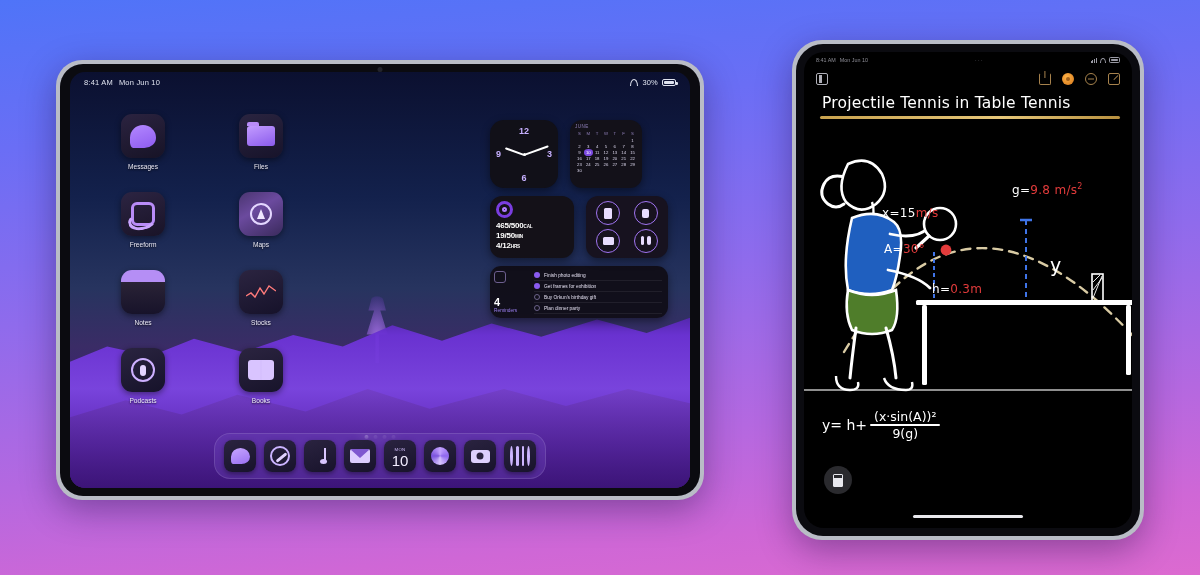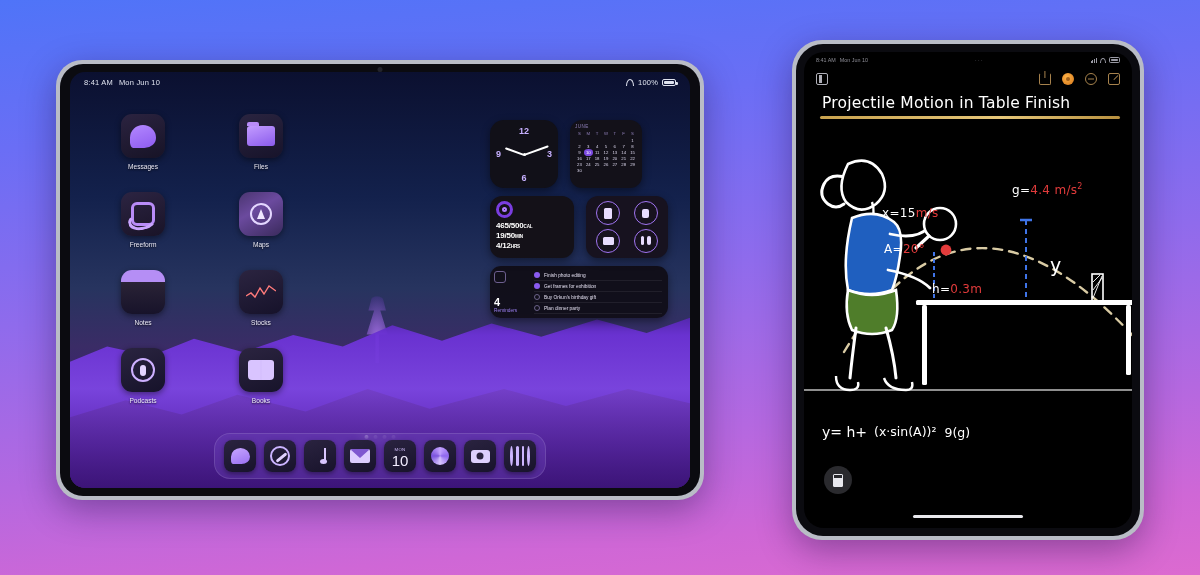--- a/index.html
+++ b/index.html
@@ -196,21 +196,21 @@
     font-weight:400; color:#fff; white-space:nowrap; }
   .nb-title-rule { position:absolute; left:16px; top:64px; width:300px; height:2.5px;
     background:linear-gradient(90deg,#c9a24e,#e6c77a 60%,#b8903f); border-radius:2px; }
 
   .ann { position:absolute; font-size:12px; color:#fff; white-space:nowrap; letter-spacing:.3px; }
   .ann .red { color:#e23b3b; }
   .ann sup { font-size:8px; }
 
   .fig { position:absolute; }
   .formula { position:absolute; left:18px; bottom:88px; color:#fff; font-size:14px; display:flex; align-items:center; gap:3px; }
-  .frac { display:inline-flex; align-items:center; line-height:1.05; }
+  .frac { display:inline-flex; flex-direction:column; align-items:center; line-height:1.05; }
   .frac .top { padding:0 4px 1px; font-size:12.5px; }
   .frac .bar { height:1.6px; background:#fff; width:100%; border-radius:1px; }
   .frac .bot { padding:1px 4px 0; font-size:12.5px; }
 
   .toolbtn { position:absolute; left:20px; bottom:34px; width:28px; height:28px; border-radius:50%;
     background:#2a2a2e; display:flex; align-items:center; justify-content:center; }
   .toolbtn .calc { width:10px; height:13px; background:#e9e9ee; border-radius:1.5px; position:relative; }
   .toolbtn .calc::after{content:"";position:absolute;left:1px;right:1px;top:1.5px;height:3px;background:#2a2a2e;}
   .homebar { position:absolute; left:50%; transform:translateX(-50%); bottom:10px; width:110px; height:3.4px;
     background:#e9e9ee; border-radius:3px; }
@@ -228,21 +228,21 @@
         <div class="ridge2"></div>
       </div>
 
       <div class="statusbar">
         <div class="sb-left">
           <span>8:41 AM</span>
           <span>Mon Jun 10</span>
         </div>
         <div class="sb-right">
           <span class="wifi"></span>
-          <span>100%</span>
+          <span>30%</span>
           <span class="batt"></span>
         </div>
       </div>
 
       <div class="appgrid">
         <div class="app">
           <div class="ic ic-messages">
               <span class="g"></span>
             </div>
           <div class="lb">Messages</div>
@@ -491,21 +491,21 @@
         <span class="tb-ico ic-sidebar"></span>
         <div class="tb-right">
           <span class="tb-ico ic-share"></span>
           <span class="ic-avatar"></span>
           <span class="tb-ico ic-more"></span>
           <span class="tb-ico ic-compose"></span>
         </div>
       </div>
 
       <div class="canvas">
-        <div class="nb-title hw">Projectile Motion in Table Finish</div>
+        <div class="nb-title hw">Projectile Tennis in Table Tennis</div>
         <div class="nb-title-rule"></div>
 
         <svg class="fig" style="left:0;top:70px;width:336px;height:300px" viewBox="0 0 336 300">
 
           <path d="M 40 230 Q 160 30 330 215" fill="none" stroke="#d9cba4" stroke-width="2.4" stroke-dasharray="9 7" stroke-linecap="round"></path>
 
           <circle cx="142" cy="128" r="5.4" fill="#e23b3b"></circle>
 
           <line x1="222" y1="98" x2="222" y2="180" stroke="#3f74e8" stroke-width="2" stroke-dasharray="5 4"></line>
           <line x1="216" y1="98" x2="228" y2="98" stroke="#3f74e8" stroke-width="2.4"></line>
@@ -536,24 +536,24 @@
             <path d="M82 206 q8 28 10 50" fill="none" stroke="#fff" stroke-width="3" stroke-linecap="round"></path>
             <path d="M32 254 q0 14 14 14 q10 0 8 -8" fill="#000" stroke="#fff" stroke-width="2.4"></path>
             <path d="M80 256 q4 12 22 12 q8 0 6 -8" fill="#000" stroke="#fff" stroke-width="2.4"></path>
           </g>
         </svg>
 
         <div class="ann hw" style="left:78px; top:154px">
           <span>x=</span><span>15</span><span class="red">m/s</span>
         </div>
         <div class="ann hw" style="left:208px; top:130px">
-          <span>g=</span><span class="red">4.4</span><span class="red"> </span><span class="red">m/s</span><sup class="red">2</sup>
+          <span>g=</span><span class="red">9.8</span><span class="red"> </span><span class="red">m/s</span><sup class="red">2</sup>
         </div>
         <div class="ann hw" style="left:80px; top:190px">
-          <span>A=</span><span class="red">20°</span>
+          <span>A=</span><span class="red">30°</span>
         </div>
         <div class="ann hw" style="left:128px; top:230px">
           <span>h=</span><span class="red">0.3</span><span class="red">m</span>
         </div>
         <div class="ann hw" style="left:246px; top:202px; font-size:19px">y</div>
 
         <div class="formula hw">
           <span>y= h+</span>
           <span class="frac">
             <span class="top">(x·sin(A))²</span>

